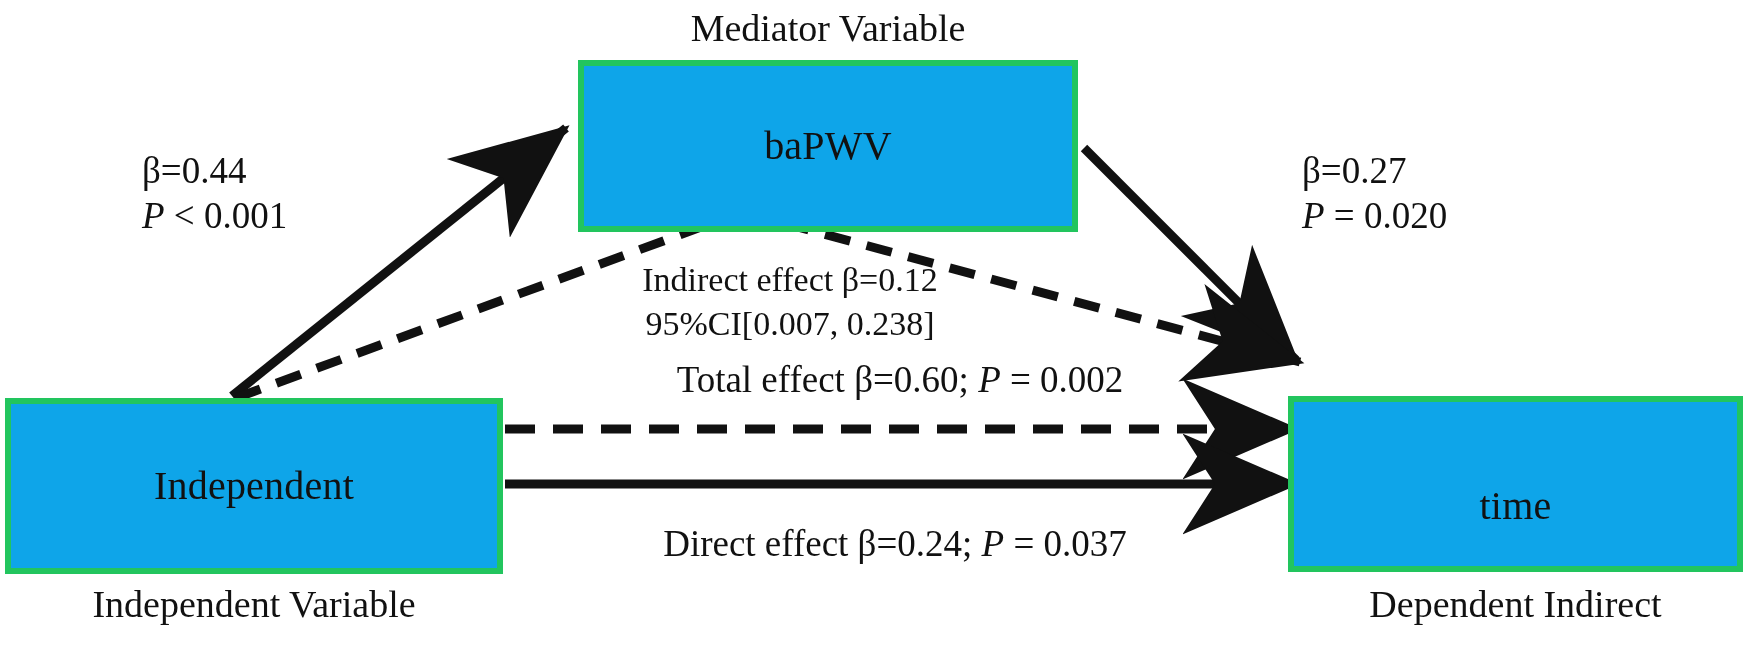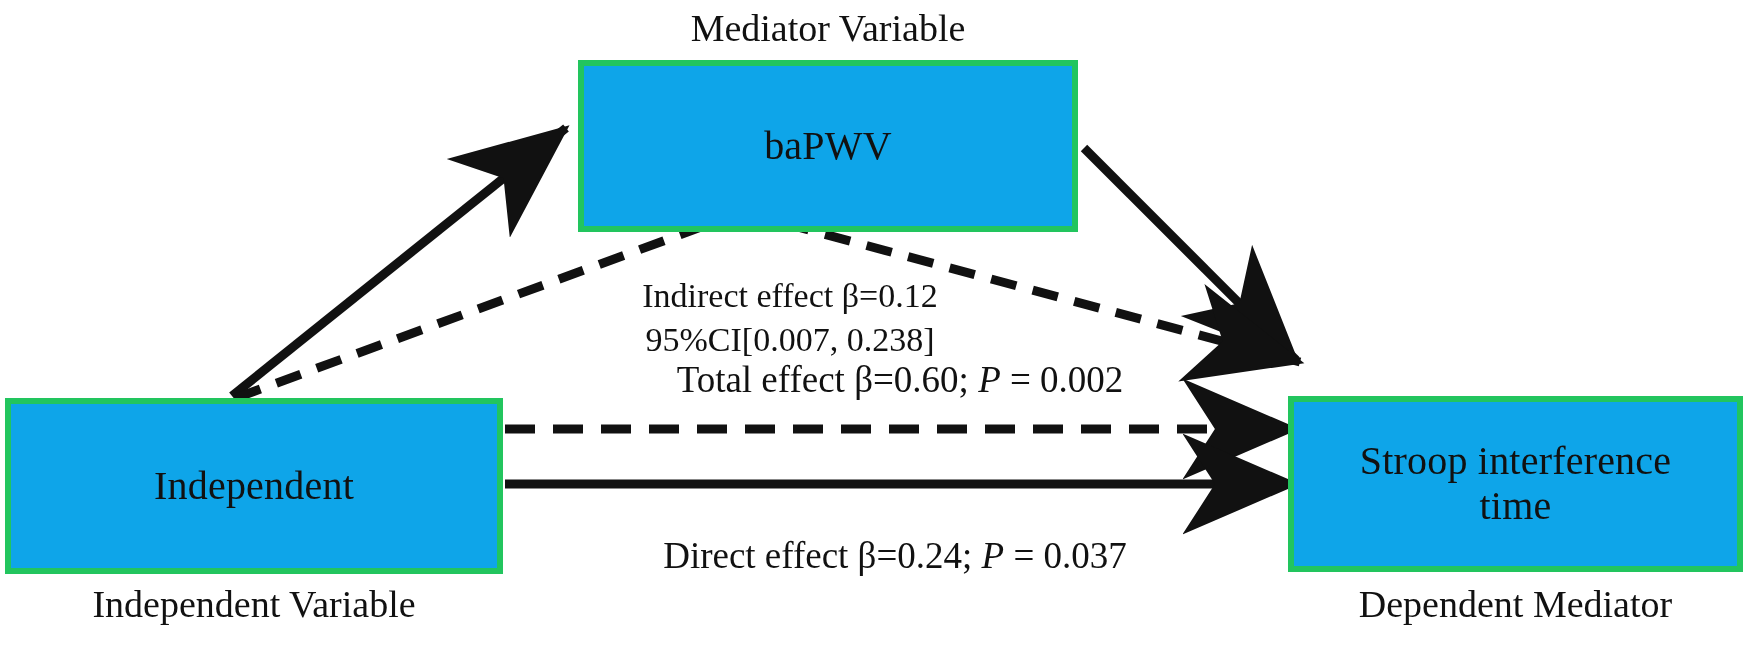--- a/index.html
+++ b/index.html
@@ -101,35 +101,43 @@
   </div>
 
   <div class="node-box" style="left:5px; top:398px; width:498px; height:176px;">
     <span class="node-label">Independent</span>
   </div>
 
   <div class="role-label" style="left:5px; top:582px; width:498px;">Independent Variable</div>
 
   <div class="node-box" style="left:1288px; top:396px; width:455px; height:176px;">
     <span class="node-label two-line">
-      <span>Stroop interference</span><br>
+      <br>
       <span>time</span>
     </span>
   </div>
 
-  <div class="role-label" style="left:1288px; top:582px; width:455px;">Dependent Mediator</div>
+  <div class="role-label" style="left:1288px; top:582px; width:455px;">Dependent Indirect</div>
 
+  <div class="edge-label" style="left:142px; top:148px;">
+    <div>β=0.44</div>
+    <div><span class="pit">P</span><span> &lt; 0.001</span></div>
+  </div>
 
+  <div class="edge-label" style="left:1302px; top:148px;">
+    <div>β=0.27</div>
+    <div><span class="pit">P</span><span> = 0.020</span></div>
+  </div>
 
-  <div class="center-label" style="left:560px; top:258px; width:460px;margin-top:16px;">
+  <div class="center-label" style="left:560px; top:258px; width:460px;">
     <div>Indirect effect β=0.12</div>
     <div>95%CI[0.007, 0.238]</div>
   </div>
 
   <div class="center-label" style="left:540px; top:356px; width:720px; font-size:37px;">
     <span>Total effect β=0.60; </span><span class="pit">P</span><span> = 0.002</span>
   </div>
 
-  <div class="center-label" style="left:530px; top:532px; width:730px; font-size:37px;">
+  <div class="center-label" style="left:530px; top:520px; width:730px; font-size:37px;">
     <span>Direct effect β=0.24; </span><span class="pit">P</span><span> = 0.037</span>
   </div>
 
 </div>
 
 </body></html>

